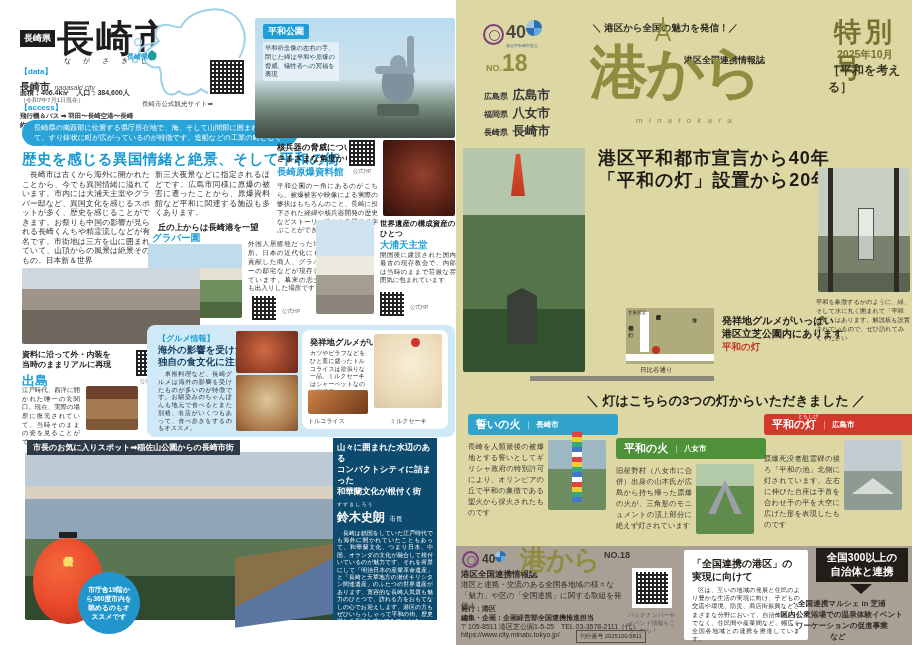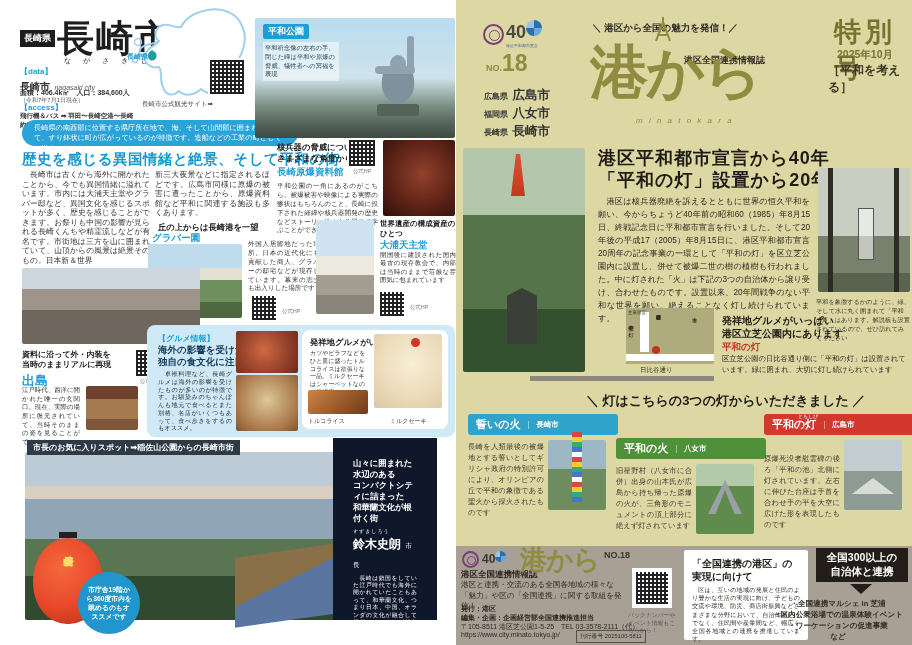--- a/index.html
+++ b/index.html
@@ -159,21 +159,21 @@
       <div class="abs" style="left:210px;top:98px;width:110px;height:70px;background:linear-gradient(160deg,#8a7048 0 45%,#5a76a0 45%);transform:skewY(-8deg);"></div>
     </div>
     <div class="abs" style="left:33px;top:538px;width:70px;height:86px;border-radius:50% 50% 48% 48%;z-index:4;
                 background:radial-gradient(circle at 40% 35%,#f4693d 0%,#e8482a 55%,#b92f18 100%);">
       <div class="abs vtext" style="left:28px;top:10px;font-size:10px;font-weight:bold;color:#f7e06a;">長崎燈会</div>
       <div class="abs" style="left:26px;top:-6px;width:18px;height:6px;background:#222;"></div>
     </div>
     <div class="abs" style="left:78px;top:572px;width:62px;height:62px;border-radius:50%;background:#2196cc;z-index:5;
                 color:#fff;font-size:6.8px;font-weight:bold;line-height:1.35;display:flex;align-items:center;text-align:center;padding:0 7px;box-sizing:border-box;">市庁舎19階から360度市内を眺めるのもオススメです</div>
 
-    <div class="abs" style="left:333px;top:438px;width:104px;height:182px;background:#0f172a;color:#fff;padding:20px;box-sizing:border-box;">
+    <div class="abs" style="left:333px;top:438px;width:104px;height:182px;background:#0c4a6e;color:#fff;padding:4px;box-sizing:border-box;">
       <div class="b" style="font-size:8.4px;line-height:1.3;">
         <div>山々に囲まれた水辺のある</div>
         <div>コンパクトシティに詰まった</div>
         <div>和華蘭文化が根付く街</div>
       </div>
       <div style="font-size:5px;margin-top:4px;letter-spacing:1px;">すずきしろう</div>
       <div>
         <span class="b" style="font-size:12px;">鈴木史朗</span>
         <span style="font-size:6.5px;">市長</span>
       </div>
@@ -206,21 +206,20 @@
     <div class="abs b" style="left:378px;top:14px;font-size:27px;letter-spacing:4px;color:#76722f;">特別号</div>
     <div class="abs b" style="left:381px;top:48px;font-size:10.5px;color:#76722f;">2025年10月</div>
     <div class="abs b" style="left:372px;top:62px;font-size:12px;color:#3a3520;">［平和を考える］</div>
 
     <div class="abs ph ph-park" style="left:7px;top:148px;width:122px;height:224px;">
       <div class="abs" style="left:48px;top:6px;width:14px;height:42px;background:linear-gradient(180deg,#e05030,#c03a20);clip-path:polygon(35% 0,65% 0,100% 100%,0 100%);"></div>
       <div class="abs" style="left:44px;top:140px;width:30px;height:56px;background:#3a3f38;clip-path:polygon(50% 0,100% 14%,100% 100%,0 100%,0 14%);"></div>
     </div>
     <div class="abs b" style="left:142px;top:146px;font-size:18px;letter-spacing:1px;color:#1f1b15;">港区平和都市宣言から40年</div>
     <div class="abs b" style="left:142px;top:168px;font-size:18px;letter-spacing:1px;color:#1f1b15;">「平和の灯」設置から20年</div>
-    <div class="abs" style="left:142px;top:196px;width:212px;font-size:8.2px;line-height:1.58;text-align:justify;color:#2a2620;">　港区は核兵器廃絶を訴えるとともに世界の恒久平和を願い、今からちょうど40年前の昭和60（1985）年8月15日、終戦記念日に平和都市宣言を行いました。そして20年後の平成17（2005）年8月15日に、港区平和都市宣言20周年の記念事業の一環として「平和の灯」を区立芝公園内に設置し、併せて被爆二世の樹の植樹も行われました。中に灯された「火」は下記の3つの自治体から譲り受け、合わせたものです。設置以来、20年間戦争のない平和な世界を願い、絶えることなく灯し続けられています。</div>
     <div class="abs ph ph-lanternbig" style="left:362px;top:168px;width:92px;height:124px;">
       <div class="abs" style="left:10px;top:0;width:5px;height:124px;background:#2e2a24;"></div>
       <div class="abs" style="left:76px;top:0;width:5px;height:124px;background:#2e2a24;"></div>
       <div class="abs" style="left:40px;top:40px;width:14px;height:50px;background:rgba(255,255,255,.55);border:1px solid #555;"></div>
     </div>
     <div class="abs" style="left:360px;top:298px;width:94px;font-size:6.2px;line-height:1.45;color:#3a3630;">平和を象徴するかのように、緑、そして水に丸く囲まれて「平和の灯」はあります。解説板も設置されているので、ぜひ訪れてみてください</div>
 
     <div class="abs" style="left:170px;top:308px;width:88px;height:56px;background:#b0ab7c;">
       <div class="abs" style="left:14px;top:4px;width:9px;height:40px;background:#fff;"></div>
       <div class="abs" style="left:0;top:46px;width:88px;height:7px;background:#fff;"></div>
@@ -229,21 +228,20 @@
       <div class="abs vtext" style="left:66px;top:6px;font-size:4.5px;color:#2f2b20;">増上寺</div>
       <div class="abs vtext b" style="left:2px;top:14px;font-size:5px;color:#2f2b20;">平和の灯</div>
       <div class="abs" style="left:26px;top:38px;width:8px;height:8px;border-radius:50%;background:#c23524;"></div>
     </div>
     <div class="abs" style="left:184px;top:366px;font-size:6.5px;color:#2f2b20;">日比谷通り</div>
     <div class="abs gbar" style="left:74px;top:376px;width:184px;height:5px;"></div>
 
     <div class="abs b" style="left:266px;top:314px;font-size:10px;color:#1f1b15;">発祥地グルメがいっぱい</div>
     <div class="abs b" style="left:266px;top:327px;font-size:10px;color:#1f1b15;">港区立芝公園内にあります</div>
     <div class="abs b" style="left:266px;top:341px;font-size:9.5px;color:#c23524;">平和の灯</div>
-    <div class="abs" style="left:266px;top:354px;width:186px;font-size:7.3px;line-height:1.45;color:#2a2620;">区立芝公園の日比谷通り側に「平和の灯」は設置されています。緑に囲まれ、大切に灯し続けられています</div>
 
     <div class="abs b" style="left:130px;top:392px;font-size:13px;color:#1f1b15;text-align:center;">＼ 灯はこちらの3つの灯からいただきました ／</div>
 
     <div class="abs" style="left:12px;top:414px;width:140px;">
       <div class="pill" style="background:#2fa3c9;width:134px;position:relative;">
         <span class="abs" style="left:10px;top:-1px;font-size:5px;color:#fff;"></span>
         <span class="t">誓いの火</span>
         <span class="sep">｜</span>
         <span class="c">長崎市</span>
       </div>

